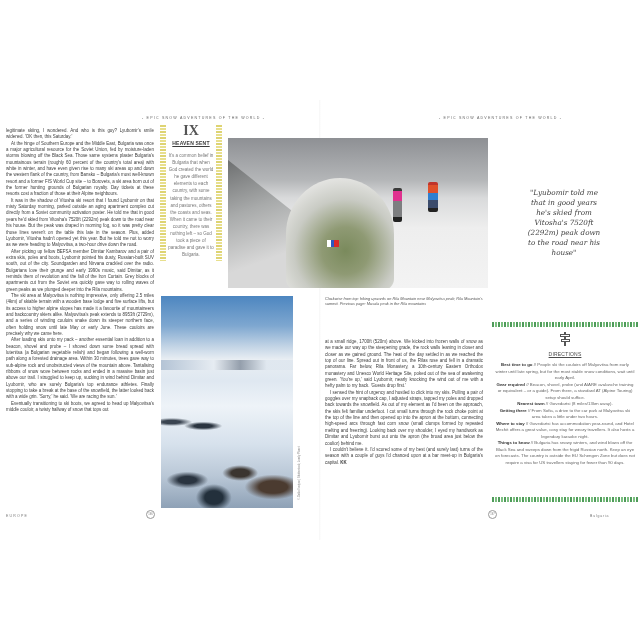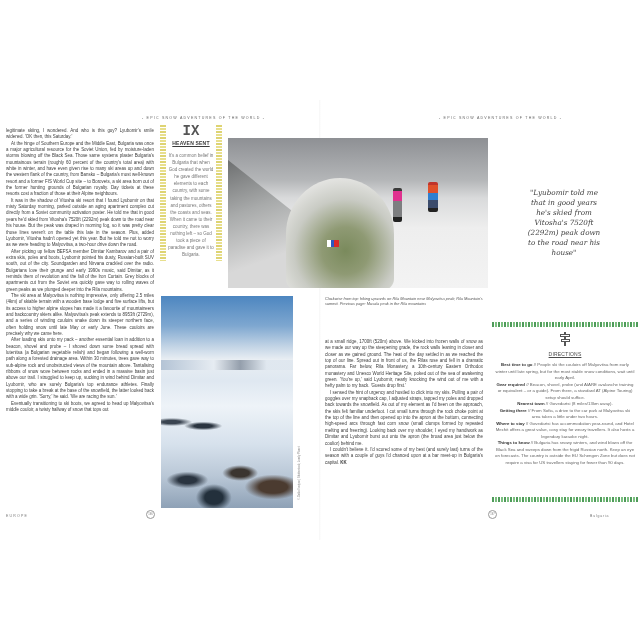--- a/index.html
+++ b/index.html
@@ -15,21 +15,21 @@
   .body-col p.first { text-indent: 0; }
   .col-left { left: 6px; top: 128px; width: 148px; }
   .col-mid { left: 325px; top: 339px; width: 158px; }
 
   .gold-border { position: absolute; width: 6px; background:
       repeating-linear-gradient(180deg, #d8cc5a 0 2px, transparent 2px 3px, #e4da7a 3px 5px, transparent 5px 6px); opacity: .85; }
   .gold-border.l { left: 160px; top: 125px; height: 136px; }
   .gold-border.r { left: 216px; top: 125px; height: 136px; }
 
   .sidebar { position: absolute; left: 168px; top: 124px; width: 46px; text-align: center; }
-  .sidebar-logo { font-family: Liberation Mono, monospace; font-size: 14px; font-weight: bold; color: #555; line-height: 14px; }
+  .sidebar-logo { font-family: Liberation Serif, serif; font-size: 14px; font-weight: bold; color: #555; line-height: 14px; }
   .sidebar-title { font-size: 5px; font-weight: bold; color: #3a3a3a; text-decoration: underline; letter-spacing: .2px; margin-top: 2px; text-transform: uppercase; }
   .sidebar-text { font-size: 4.5px; line-height: 7.1px; color: #777; margin-top: 6px; }
 
   .photo { position: absolute; overflow: hidden; }
   .photo-hikers { left: 228px; top: 138px; width: 260px; height: 150px;
       background: linear-gradient(180deg, #8e9094 0%, #b4b6b8 28%, #d9dadb 40%, #eeeeee 60%, #f3f3f3 100%); }
   .photo-hikers .slope-l { position: absolute; left: 0; top: 22px; width: 90px; height: 130px;
       background: linear-gradient(160deg, #6d6f70 0%, #a8aaaa 35%, #d8d8d8 70%); clip-path: polygon(0 0, 100% 55%, 100% 100%, 0 100%); }
   .photo-hikers .rock { position: absolute; left: 58px; top: 40px; width: 108px; height: 112px; border-radius: 50% 50% 10% 10%;
       background: radial-gradient(circle at 55% 65%, #7a8a5c 0%, #8f9a74 25%, #c9cbc4 55%, #e6e6e4 80%); }

